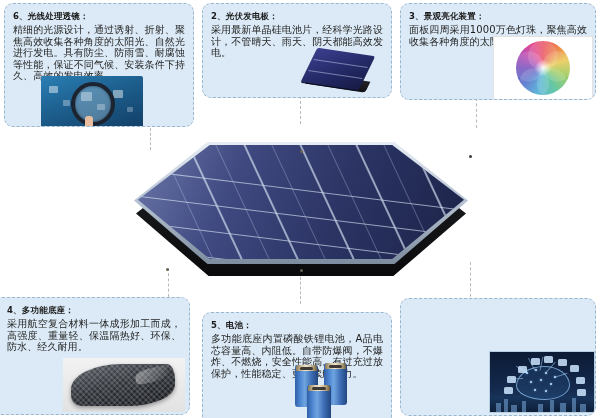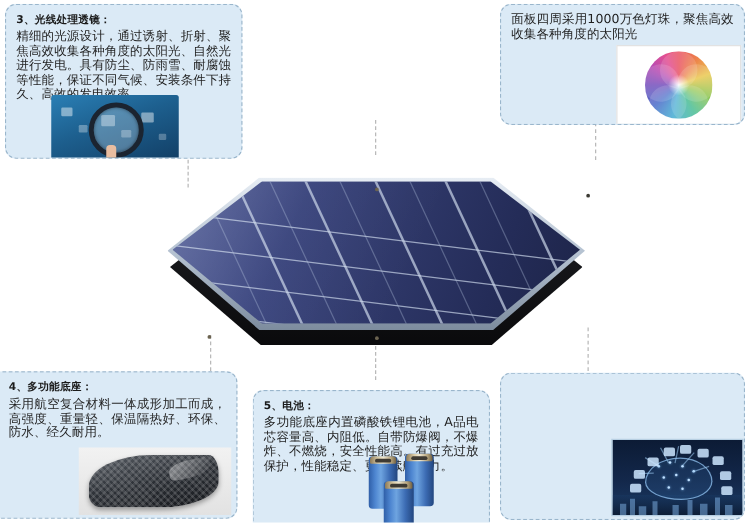--- a/index.html
+++ b/index.html
@@ -234,36 +234,45 @@
       <div class="gridline faint" style="left:292px;top:-20px;width:1px;height:190px;transform:rotate(-25deg);"></div>
       <div class="hex-shine"></div>
     </div>
     <div class="dot" style="left:172px;top:38px;"></div>
     <div class="dot" style="left:341px;top:43px;background:#3b3a33;"></div>
     <div class="dot" style="left:38px;top:156px;"></div>
     <div class="dot" style="left:172px;top:157px;"></div>
   </div>
 
   <div class="card" id="card1">
-    <div class="card-title">3、光线处理透镜：</div>
+    <div class="card-title">6、光线处理透镜：</div>
     <div class="card-body">精细的光源设计，通过诱射、折射、聚焦高效收集各种角度的太阳光、自然光进行发电。具有防尘、防雨雪、耐腐蚀等性能，保证不同气候、安装条件下持久、高效的发电效率。</div>
     <div class="card-figure">
       <div class="bokeh" style="left:8px;top:10px;width:9px;height:7px;"></div>
       <div class="bokeh" style="left:22px;top:24px;width:7px;height:6px;opacity:.7;"></div>
       <div class="bokeh" style="left:72px;top:14px;width:10px;height:8px;"></div>
       <div class="bokeh" style="left:86px;top:31px;width:6px;height:5px;opacity:.6;"></div>
       <div class="bokeh" style="left:40px;top:16px;width:11px;height:9px;opacity:.85;"></div>
       <div class="bokeh" style="left:56px;top:28px;width:8px;height:6px;opacity:.65;"></div>
       <div class="lens-ring"></div>
       <div class="lens-handle"></div>
     </div>
   </div>
 
+  <div class="card" id="card2">
+    <div class="card-title">2、光伏发电板：</div>
+    <div class="card-body">采用最新单晶硅电池片，经科学光路设计，不管晴天、雨天、阴天都能高效发电。</div>
+    <div class="card-figure">
+      <div class="pv-side"></div>
+      <div class="pv-top"></div>
+    </div>
+  </div>
 
   <div class="card" id="card3">
+    <div class="card-title">3、景观亮化装置：</div>
     <div class="card-body">面板四周采用1000万色灯珠，聚焦高效收集各种角度的太阳光</div>
     <div class="card-figure">
       <div class="wheel"></div>
       <div class="wheel-petal" style="transform:rotate(0deg);"></div>
       <div class="wheel-petal" style="transform:rotate(72deg);"></div>
       <div class="wheel-petal" style="transform:rotate(144deg);"></div>
       <div class="wheel-petal" style="transform:rotate(216deg);"></div>
       <div class="wheel-petal" style="transform:rotate(288deg);"></div>
     </div>
   </div>

